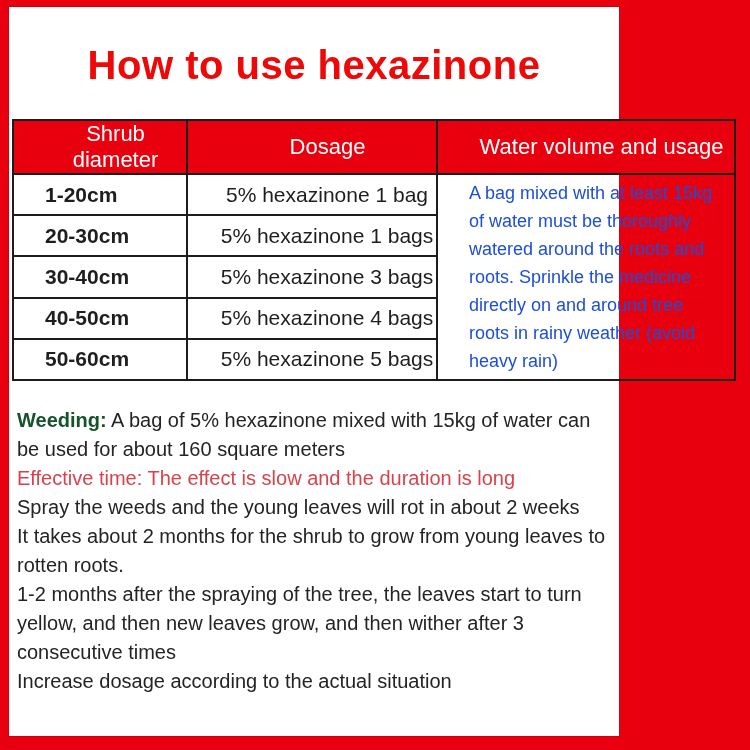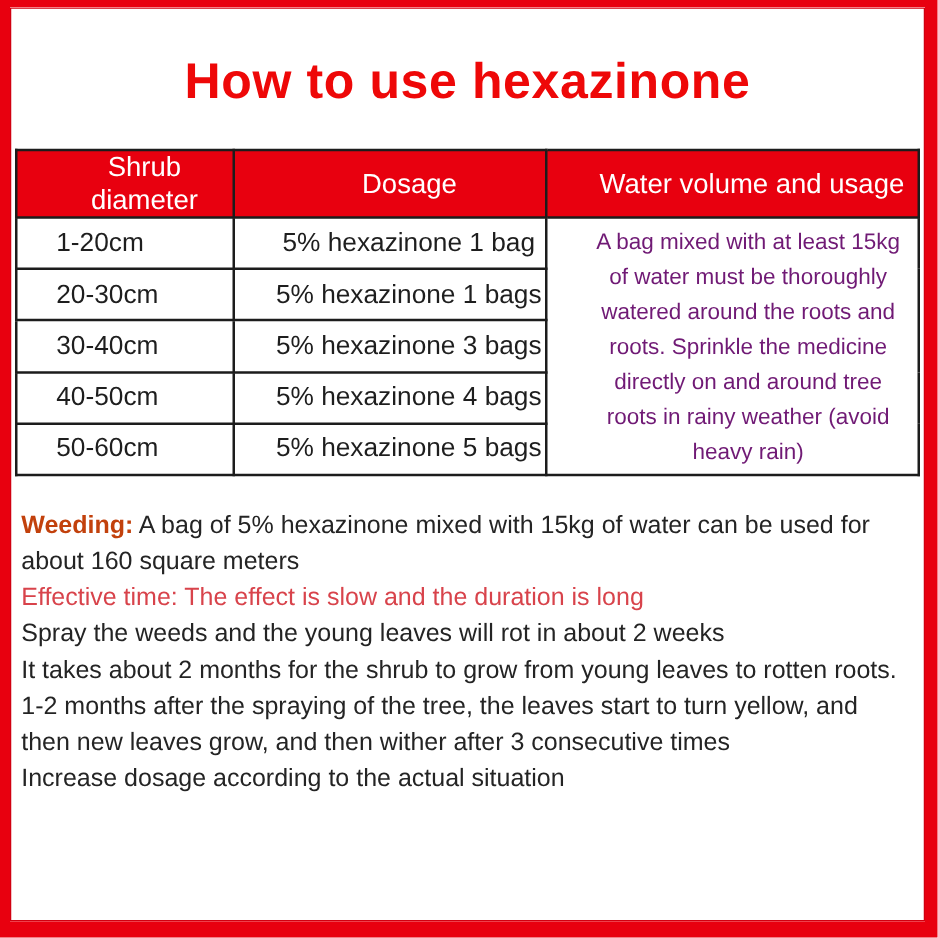--- a/index.html
+++ b/index.html
@@ -6,21 +6,21 @@
   body{
     width:750px;height:750px;
     background:#e8000f;
     position:relative;
     font-family:"Liberation Sans",sans-serif;
     overflow:hidden;
   }
   .panel{
     position:absolute;
     left:8px;top:6px;
-    width:732px;height:731px;
+    width:612px;height:731px;
     background:#ffffff;
     box-shadow:inset 0 0 0 1px #d10010;
     box-sizing:border-box;
   }
   .title{
     margin:36px 10px 0 10px;
     font-size:40px;
     line-height:46px;
     font-weight:bold;
     color:#ee0808;
@@ -49,44 +49,45 @@
     height:35px;
     text-align:center;
     padding:0;
   }
   td.dia{
     font-size:21px;
     color:#1e1e1e;
     padding:0 0 0 9px;
     height:37px;
     text-align:left;
+    font-weight:bold;
   }
   td.dos{
     font-size:21px;
     color:#1e1e1e;
     text-align:center;
   }
   td.water{
     font-size:18px;
     line-height:28px;
-    color:#701a75;
-    text-align:center;
+    color:#1d4ed8;
+    text-align:left;
     vertical-align:middle;
     padding:4px 6px;
   }
   .notes{
     margin:25px 14px 0 9px;
     font-size:20px;
     line-height:29px;
     color:#242424;
   }
   .notes p{margin:0;padding:0;}
   .lbl{
     font-weight:bold;
-    color:#c2410c;
+    color:#14532d;
   }
   .red-line{
     color:#d8434b;
   }
 </style>
 </head>
 <body>
 
 <div class="panel">
 

